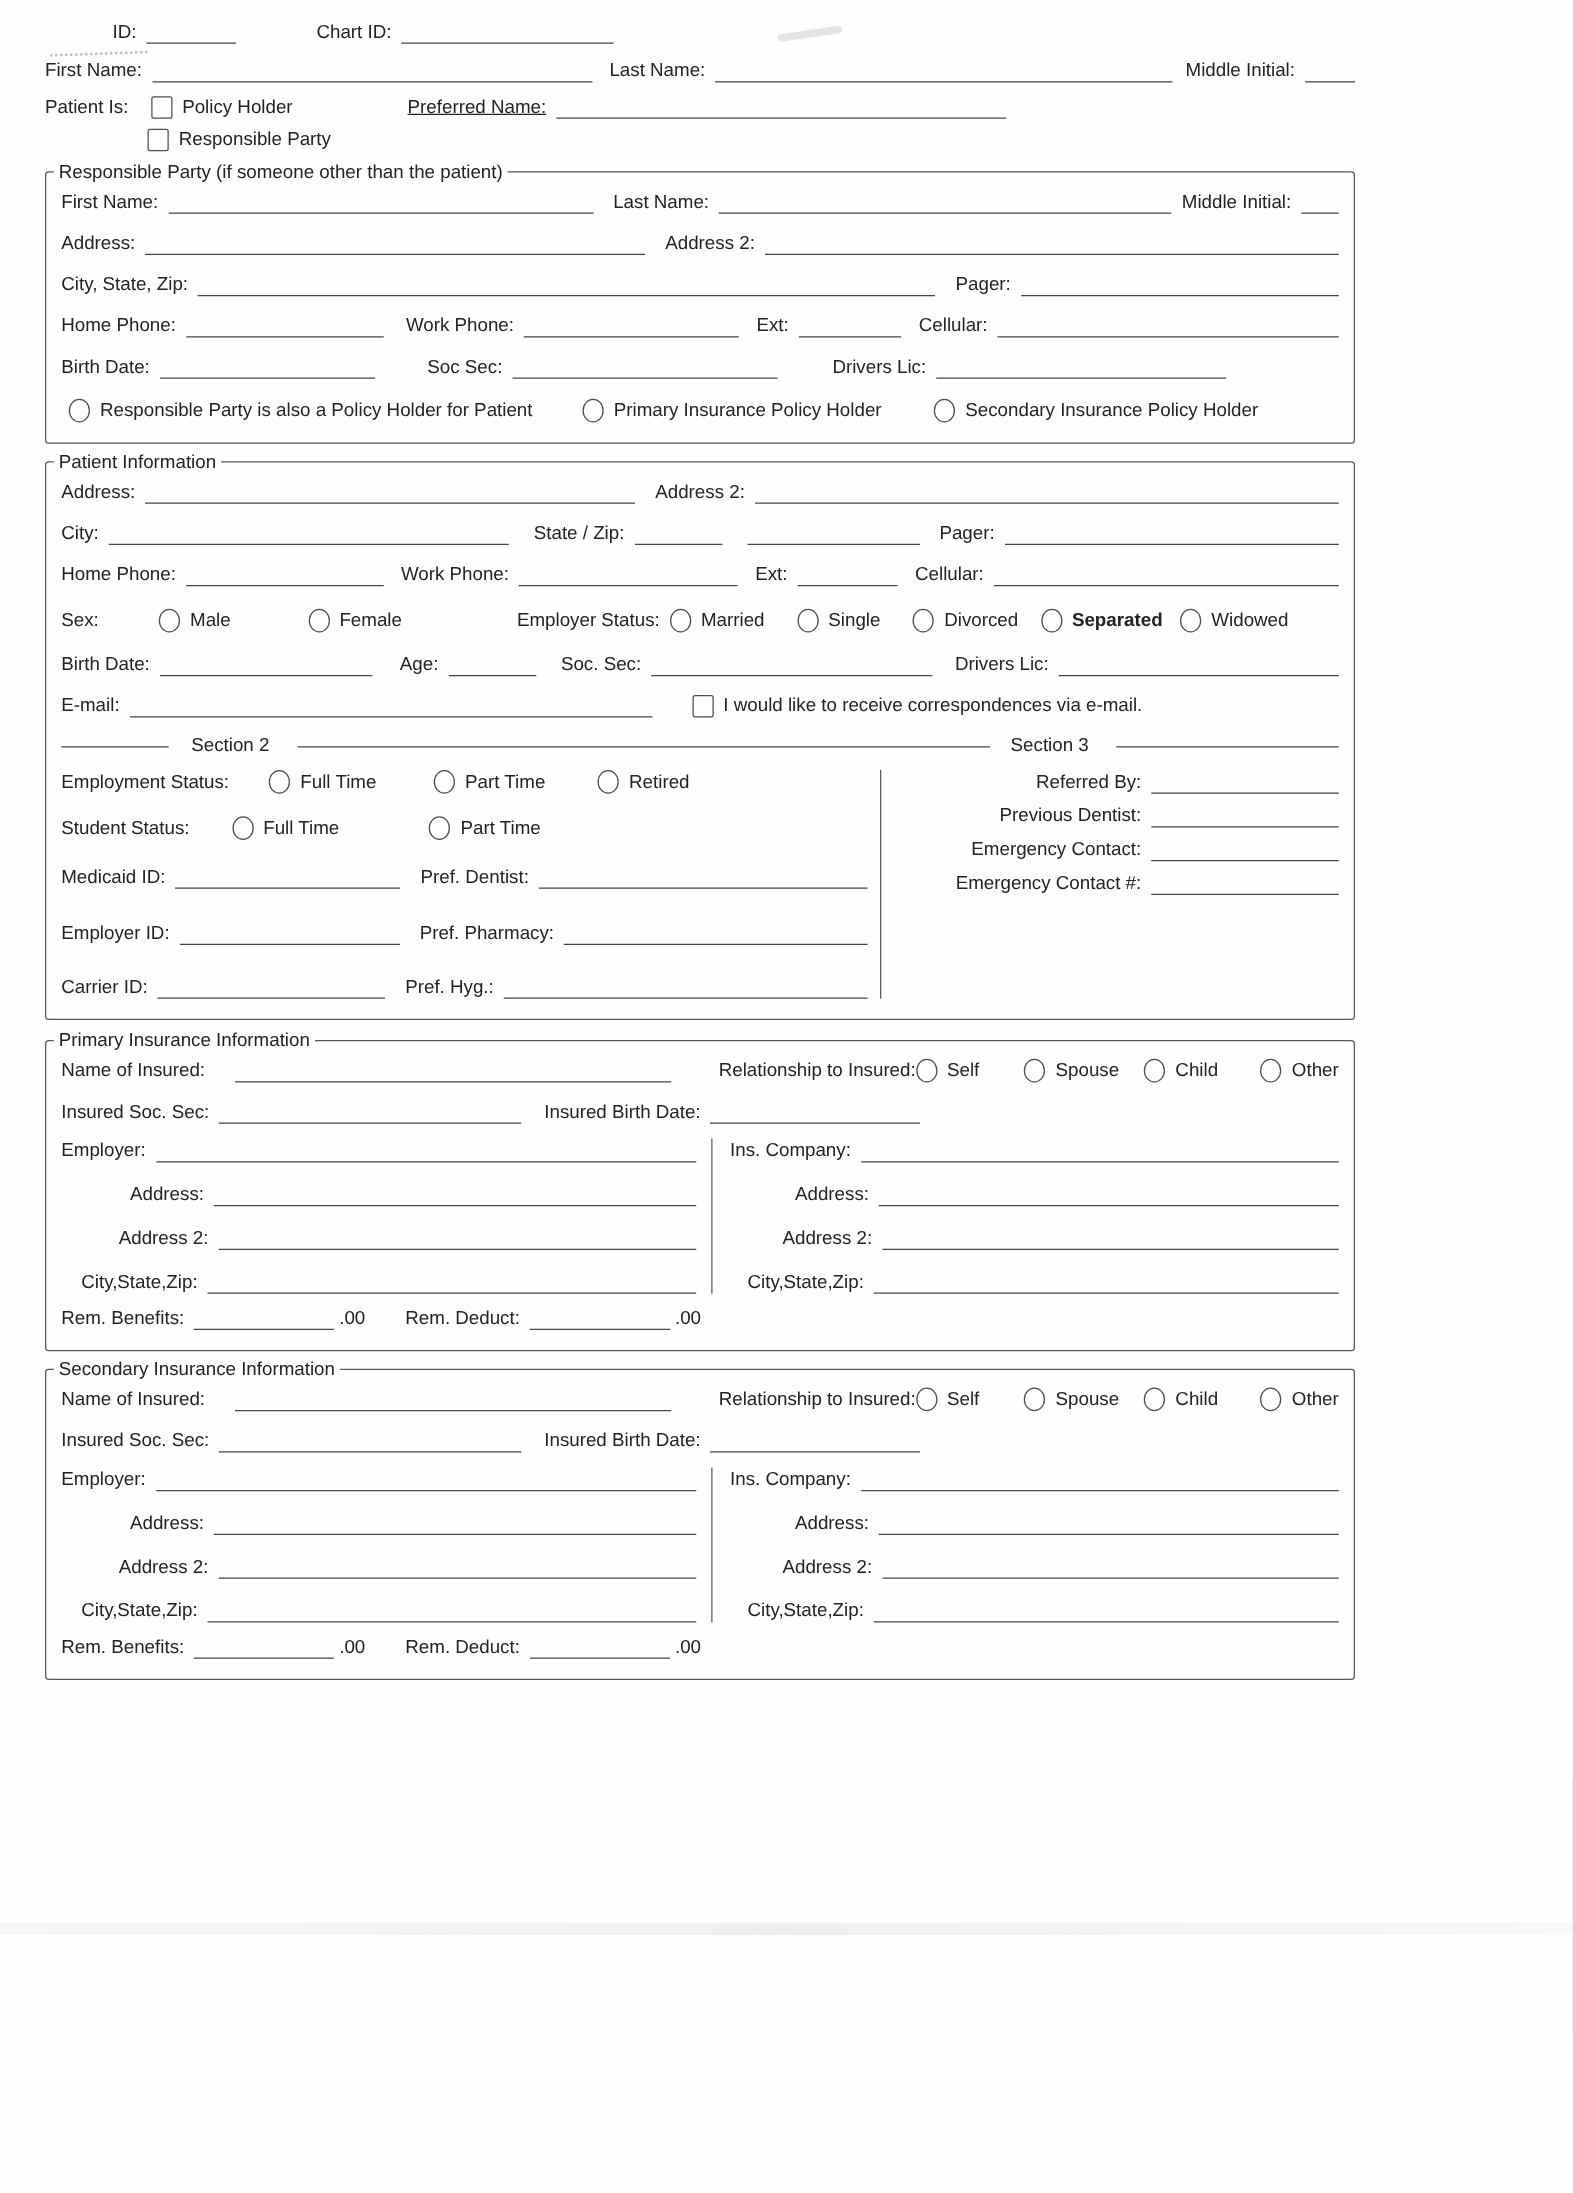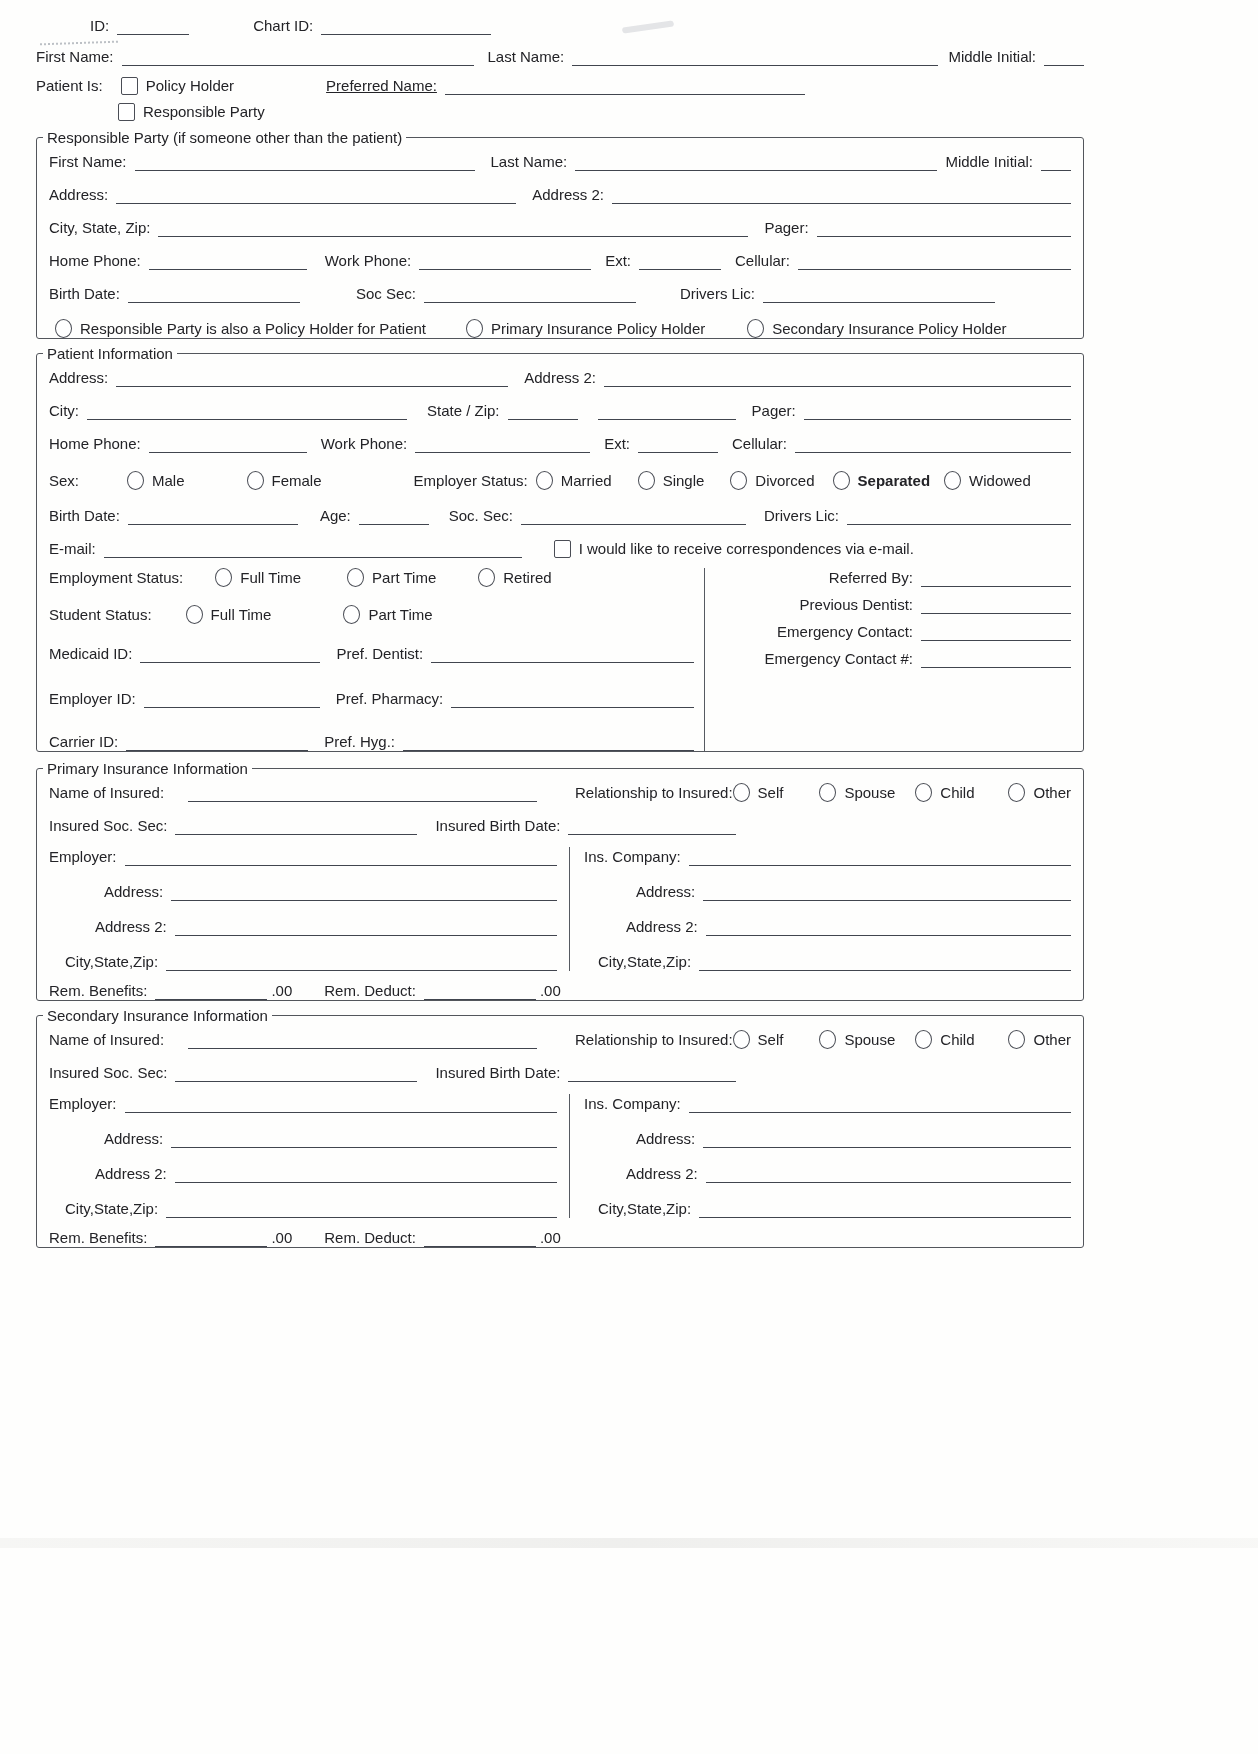--- a/index.html
+++ b/index.html
@@ -9,21 +9,21 @@
   .title{text-align:center;font-weight:bold;font-size:17.5px;letter-spacing:.4px;
          text-decoration:underline;text-decoration-thickness:2px;text-underline-offset:3px;margin-top:104px;}
   .row{display:flex;align-items:flex-end;font-size:15px;}
   .lbl{white-space:nowrap;line-height:18px;padding-right:8px;}
   .ln{border-bottom:1.4px solid #41454e;height:18px;display:inline-block;}
   .flex1{flex:1;}
   .cb{width:15px;height:16px;border:1.6px solid #4a4d55;border-radius:2px;flex:none;background:#fff;}
   .rb{width:15px;height:17px;border:1.6px solid #4a4d55;border-radius:50%;flex:none;background:#fff;}
   .opt{display:flex;align-items:center;gap:8px;}
   .opt .lbl{padding-right:0;text-align:right;}
-  .fs{position:relative;border:1.6px solid #53565c;border-radius:3px;padding:14px 12px 0;}
+  .fs{position:relative;border:1.6px solid #53565c;border-radius:3px;padding:14px 12px 16px;}
   .legend{position:absolute;top:-10px;left:6px;background:#fefefd;padding:0 4px;font-size:15px;line-height:19px;white-space:nowrap;}
   .hline{border-bottom:1.4px solid #41454e;height:0;align-self:center;}
   .cols{display:flex;align-items:stretch;}
   .vdiv{border-left:1.4px solid #565a61;}
   .rlbl{text-align:right;}
   .artifact{position:absolute;pointer-events:none;}
 </style>
 </head>
 <body>
 
@@ -102,21 +102,21 @@
         <span class="ln" style="width:172px;"></span>
         <span class="lbl" style="margin-left:14px;">Ext:</span>
         <span class="ln" style="width:82px;"></span>
         <span class="lbl" style="margin-left:14px;">Cellular:</span>
         <span class="ln flex1"></span>
       </div>
 
       <div class="row" style="margin-top:14px;">
         <span class="lbl">Birth Date:</span>
         <span class="ln" style="width:172px;"></span>
-        <span class="lbl" style="margin-left:56px;">Soc Sec:</span>
+        <span class="lbl" style="margin-left:42px;">Soc Sec:</span>
         <span class="ln" style="width:212px;"></span>
         <span class="lbl" style="margin-left:44px;">Drivers Lic:</span>
         <span class="ln" style="width:232px;"></span>
       </div>
 
       <div class="row" style="margin-top:16px;">
         <span class="opt" style="margin-left:6px;">
           <span class="rb"></span>
           <span class="lbl">Responsible Party is also a Policy Holder for Patient</span>
         </span>
@@ -208,20 +208,27 @@
 
       <div class="row" style="margin-top:14px;">
         <span class="lbl">E-mail:</span>
         <span class="ln" style="width:418px;"></span>
         <span class="opt" style="margin-left:32px;">
           <span class="cb"></span>
           <span class="lbl">I would like to receive correspondences via e-mail.</span>
         </span>
       </div>
 
+      <div class="row" style="margin-top:14px;">
+        <span class="hline" style="width:86px;"></span>
+        <span class="lbl" style="margin-left:18px;margin-right:14px;">Section 2</span>
+        <span class="hline flex1"></span>
+        <span class="lbl" style="margin-left:16px;margin-right:14px;">Section 3</span>
+        <span class="hline" style="width:178px;"></span>
+      </div>
 
       <div class="cols" style="margin-top:10px;">
         <div style="width:645px;padding-right:10px;">
           <div class="row">
             <span class="lbl">Employment Status:</span>
             <span class="opt" style="margin-left:24px;">
               <span class="rb"></span>
               <span class="lbl">Full Time</span>
             </span>
             <span class="opt" style="margin-left:46px;">

